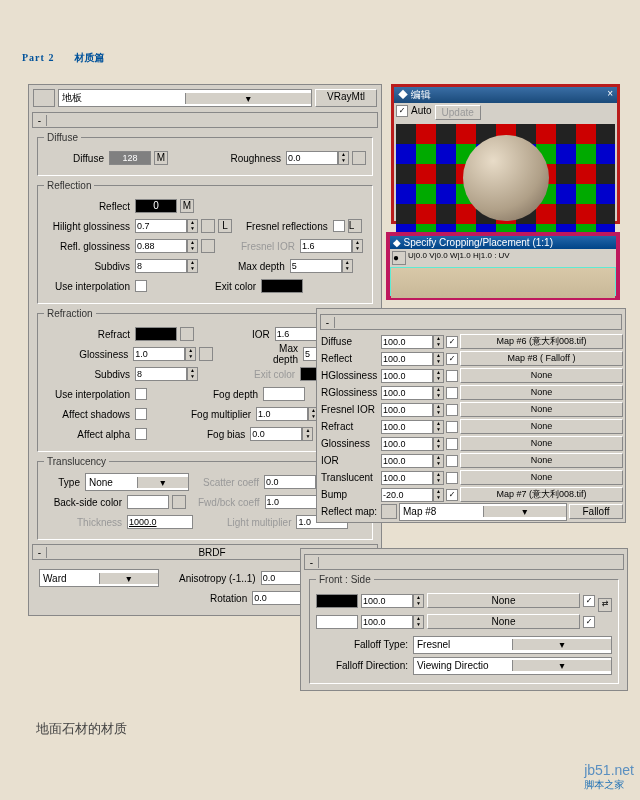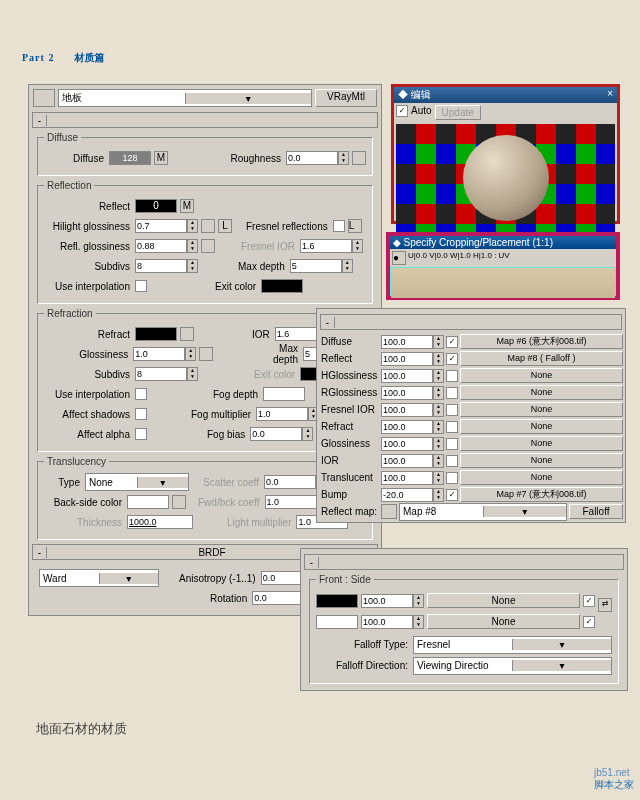--- a/index.html
+++ b/index.html
@@ -51,21 +51,21 @@
 .crop-win .img{height:30px;background:linear-gradient(#d8c8a8,#c8b898);margin:1px}
 .maps-panel{position:absolute;left:316px;top:308px;width:310px;background:#d4d0c8;border:1px solid #888;padding:2px}
 .maprow{display:flex;align-items:center;gap:2px;height:17px;margin:0}
 .maprow .nm{width:60px;text-align:left;padding-left:2px}
 .maprow .mapbtn{flex:1;border:1px solid #fff;border-right-color:#888;border-bottom-color:#888;text-align:center;font-size:9px;padding:0;height:15px;line-height:13px}
 .falloff-panel{position:absolute;left:300px;top:548px;width:328px;background:#d4d0c8;border:1px solid #888;padding:2px}
 .falloff-panel .row{height:19px}
 .falloff-panel .mapbtn{flex:1;border:1px solid #fff;border-right-color:#888;border-bottom-color:#888;text-align:center;height:15px;line-height:13px}
 .swap{width:14px;height:32px;display:flex;flex-direction:column;justify-content:center;gap:1px}
 .watermark{position:absolute;right:6px;bottom:8px;font-size:11px;color:#1b6fb5}
-.watermark .sm{font-size:10px;color:#5a8fc0}
+.watermark .sm{font-size:14px;color:#5a8fc0}
 </style>
 </head>
 <body>
 
 <div class="title">
  <span class="part">Part 2</span><span>材质篇</span>
 </div>
 
 <div class="mat-panel">
  <div class="toprow">

